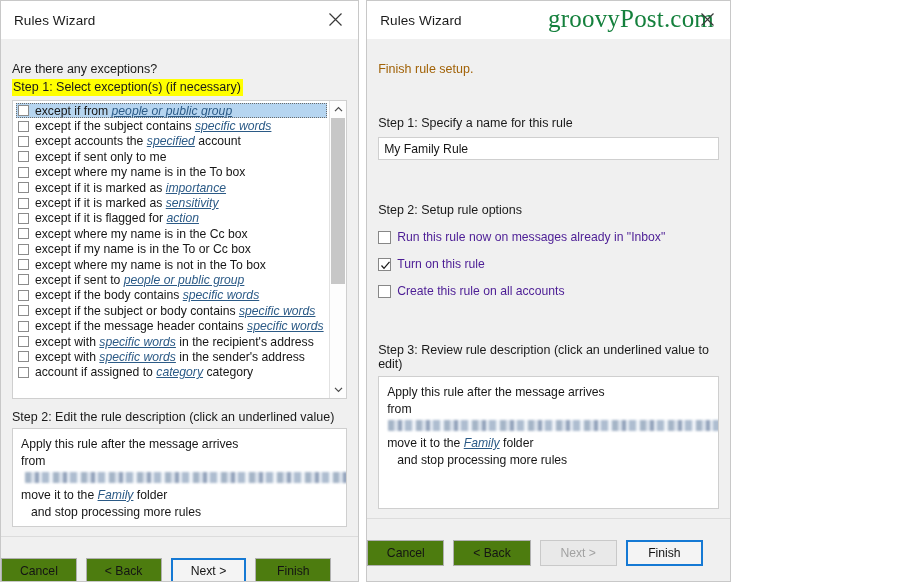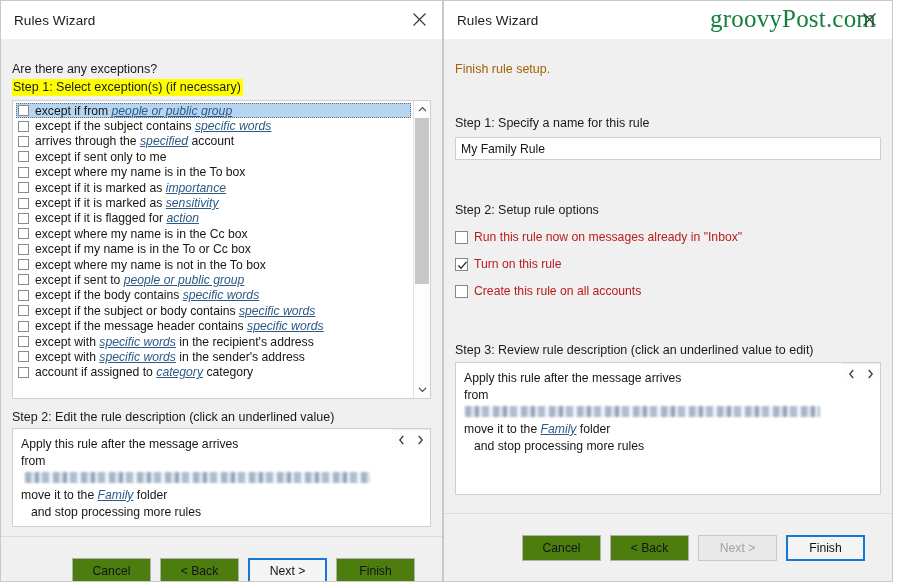--- a/index.html
+++ b/index.html
@@ -10,22 +10,23 @@
     width: 900px;
     height: 582px;
     background: #ffffff;
     font-family: "Liberation Sans", sans-serif;
     overflow: hidden;
     position: relative;
   }
   .stage {
     position: absolute;
     left: 0; top: 0;
-    width: 900px; height: 582px;
-    display: flex;
+    width: 731px; height: 582px;
+    display: flex;
+    gap: 7px;
   }
 
   
   .window {
     position: relative;
     width: 443px;
     height: 582px;
     background: #f0f0f0;
     border: 1px solid #c8c8c8;
     box-sizing: border-box;
@@ -300,21 +301,21 @@
     align-items: center;
     padding-left: 5px;
     font-size: 12.2px;
     color: #161616;
     margin-top: 7px;
   }
   .optrow {
     display: flex;
     align-items: center;
     font-size: 12.2px;
-    color: #b91c1c;
+    color: #4c1d95;
     margin-top: 13px;
   }
   .optrow .cbx2 {
     width: 13px;
     height: 13px;
     border: 1px solid #878787;
     background: #fff;
     margin-right: 6px;
     flex: 0 0 auto;
     box-sizing: border-box;
@@ -351,21 +352,21 @@
             <div class="lrow sel">
               <span class="cbx"></span>
               <span><span>except if from </span><span class="lnk">people or public group</span></span>
             </div>
             <div class="lrow">
               <span class="cbx"></span>
               <span><span>except if the subject contains </span><span class="lnk">specific words</span></span>
             </div>
             <div class="lrow">
               <span class="cbx"></span>
-              <span><span>arrives through the </span><span class="lnk">specified</span><span> account</span></span>
+              <span><span>except accounts the </span><span class="lnk">specified</span><span> account</span></span>
             </div>
             <div class="lrow">
               <span class="cbx"></span>
               <span><span>except if sent only to me</span></span>
             </div>
             <div class="lrow">
               <span class="cbx"></span>
               <span><span>except where my name is in the To box</span></span>
             </div>
             <div class="lrow">

